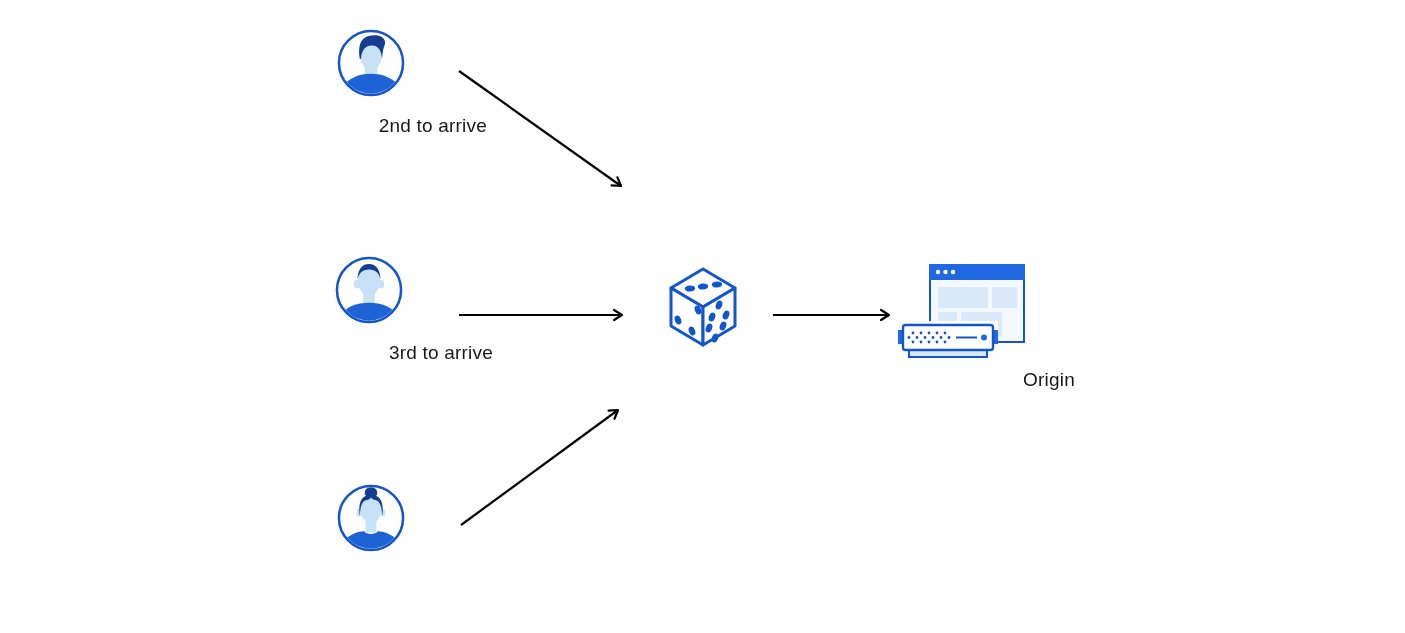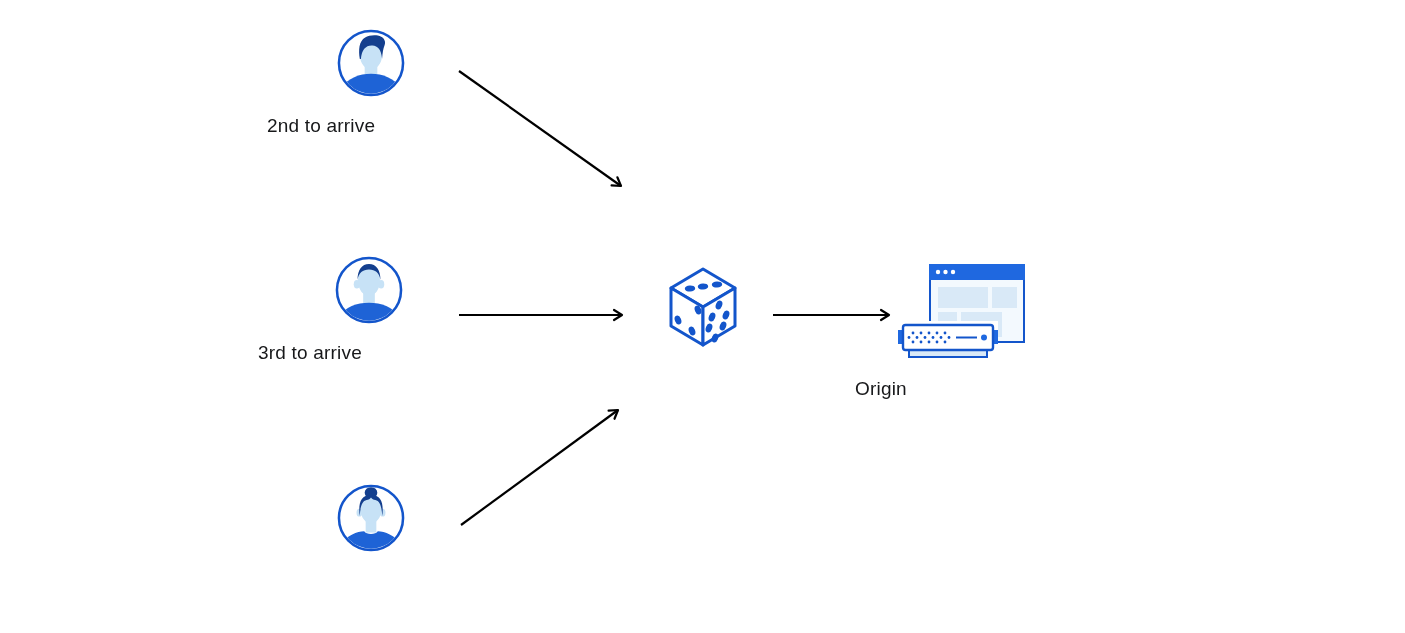--- a/index.html
+++ b/index.html
@@ -4,21 +4,21 @@
 <style>
   :root{
     --bg:#ffffff; --blue-outline:#1355cb; --blue-hair:#143f8e; --blue-shirt:#1e63d6;
     --blue-titlebar:#1f68e0; --blue-face:#c7e2f6; --blue-pale:#d9e9f7; --window-bg:#f3f9fe;
     --white:#ffffff; --arrow:#000000; --text:#17181a;
   }
   html,body{margin:0;padding:0;background:var(--bg);}
   .canvas{position:relative;width:1405px;height:633px;background:var(--bg);overflow:hidden;
           font-family:"Liberation Sans",sans-serif;}
   .node{position:absolute;}
-  .label{position:absolute;width:220px;text-align:left;font-size:19px;line-height:22px;
+  .label{position:absolute;width:220px;text-align:right;font-size:19px;line-height:22px;
          color:var(--text);letter-spacing:.2px;}
   .arrows{position:absolute;left:0;top:0;width:1405px;height:633px;pointer-events:none;}
 
   
   .ring{fill:var(--white);stroke:var(--blue-outline);stroke-width:2.6px;}
   .face{fill:var(--blue-face);}
   .hair{fill:var(--blue-hair);}
   .shirt{fill:var(--blue-shirt);}
   .edge{fill:var(--white);stroke:var(--blue-outline);stroke-width:3px;stroke-linejoin:round;}
   .pip{fill:var(--blue-outline);}
@@ -79,21 +79,21 @@
       <g clip-path="url(#clipB)">
         <ellipse class="face" cx="22.5" cy="29" rx="3.2" ry="4.4"></ellipse>
         <ellipse class="face" cx="47.5" cy="29" rx="3.2" ry="4.4"></ellipse>
         <rect class="face" x="29" y="36" width="12" height="13"></rect>
         <path class="shirt" d="M1,70 L1,66 C9,53 21,48 35,48 C49,48 61,53 69,66 L69,70 Z"></path>
         <path class="face" d="M35,11.5 C43.5,11.5 46.8,18.5 46.3,26.5 C45.8,35 40.8,41 35,41 C29.2,41 24.2,35 23.7,26.5 C23.2,18.5 26.5,11.5 35,11.5 Z"></path>
         <path class="hair" d="M23.2,24.5 C23.2,14.5 27.5,8.2 35,8.2 C42.5,8.2 46.8,14.5 46.8,24.5 C45.6,17.2 41.5,13.8 35,13.8 C28.5,13.8 24.4,17.2 23.2,24.5 Z"></path>
       </g>
     </svg>
   </div>
-  <div class="label" style="left:258px;top:342px">3rd to arrive</div>
+  <div class="label" style="left:273px;top:342px">3rd to arrive</div>
 
   <div class="node" style="left:337px;top:484px;width:68px;height:68px">
     <svg width="68" height="68" viewBox="0 0 70 70">
       <defs>
           <clipPath id="clipC">
             <circle cx="35" cy="35" r="31.6"></circle>
           </clipPath>
         </defs>
       <circle class="ring" cx="35" cy="35" r="33"></circle>
       <g clip-path="url(#clipC)">
@@ -166,15 +166,15 @@
         <circle cx="17" cy="80" r="1.4"></circle>
           <circle cx="25" cy="80" r="1.4"></circle>
           <circle cx="33" cy="80" r="1.4"></circle>
           <circle cx="41" cy="80" r="1.4"></circle>
           <circle cx="49" cy="80" r="1.4"></circle>
       </g>
       <line class="srvline" x1="60" y1="75.5" x2="81" y2="75.5"></line>
       <circle class="srvdot" cx="88" cy="75.5" r="3"></circle>
     </svg>
   </div>
-  <div class="label" style="left:855px;top:378px">Origin</div>
+  <div class="label" style="left:855px;top:369px">Origin</div>
 
 </div>
 
 </body></html>

